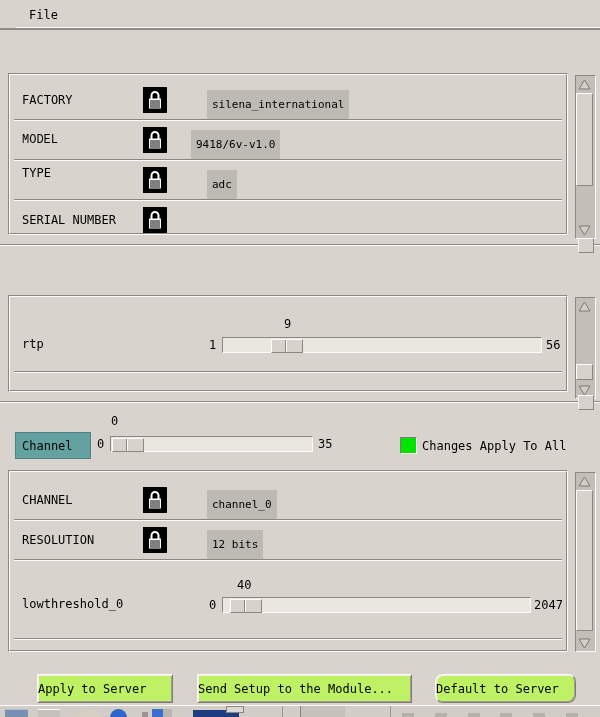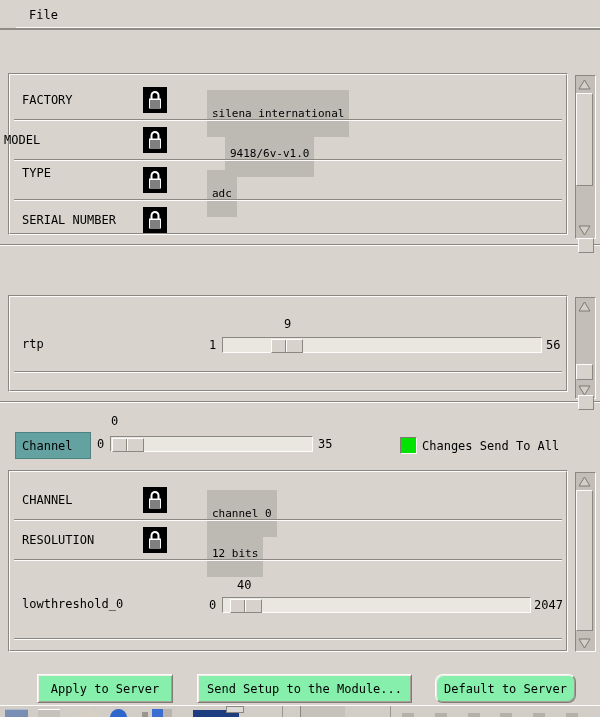--- a/index.html
+++ b/index.html
@@ -3,21 +3,21 @@
 <meta charset="utf-8">
 <style>
   html,body{margin:0;padding:0;}
   #window{
     position:relative; width:600px; height:717px; overflow:hidden;
     background:#d8d4cd; color:#000;
     font-family:"DejaVu Sans Mono","Liberation Mono",monospace;
     font-size:12px;
   }
   .lbl{position:absolute; white-space:pre; line-height:14px;}
-  .vbox{position:absolute; background:#bdbab4; padding:17px 5px; font-size:11px; white-space:pre;}
+  .vbox{position:absolute; background:#bdbab4; padding:8px 5px; font-size:11px; white-space:pre;}
   
   .pane{position:absolute; border:1px solid; border-color:#8b8781 #fdfcfa #fdfcfa #8b8781;}
   .pane::after{content:""; position:absolute; left:0; top:0; right:0; bottom:0;
     border:1px solid; border-color:#fdfcfa #8b8781 #8b8781 #fdfcfa; pointer-events:none;}
   .hsep{position:absolute; height:1px; background:#8b8781; box-shadow:0 1px 0 #fdfcfa;}
   
   .trough{position:absolute; height:14px; background:#eae7e1; border:1px solid;
     border-color:#8b8781 #fdfcfa #fdfcfa #8b8781;}
   .sthumb{position:absolute; top:1px; width:30px; height:12px; background:#d7d3cc;
     border:1px solid; border-color:#fdfcfa #8b8781 #8b8781 #fdfcfa;}
@@ -26,24 +26,24 @@
   
   .vsb{position:absolute; width:19px; background:#c3bfb8; border:1px solid;
     border-color:#8b8781 #fdfcfa #fdfcfa #8b8781;}
   .sb-btn{position:absolute; left:0; width:17px; height:16px; display:flex; align-items:center; justify-content:center;}
   .sb-thumb{position:absolute; left:0; width:17px; background:#d7d3cc; border:1px solid;
     border-color:#fdfcfa #8b8781 #8b8781 #fdfcfa; box-sizing:border-box;}
   .sash{position:absolute; width:14px; height:13px; background:#d7d3cc; border:1px solid;
     border-color:#fdfcfa #8b8781 #8b8781 #fdfcfa;}
   .sashline{position:absolute; left:0; width:600px; height:1px; background:#8b8781; box-shadow:0 1px 0 #fdfcfa;}
   
-  .pbtn{position:absolute; height:27px; background:#86efac; border:1px solid;
+  .pbtn{position:absolute; height:27px; background:#bef264; border:1px solid;
     border-color:#fdfcfa #807c75 #807c75 #fdfcfa;
     box-shadow:inset 1px 1px 0 #efedea, inset -1px -1px 0 #a39f98;
-    display:flex; align-items:center; justify-content:center;
+    display:flex; align-items:center; justify-content:flex-start;
     font-family:inherit; font-size:12px; white-space:pre; cursor:default;}
   .lock{position:absolute; width:24px; height:26px;}
   .chk{position:absolute; width:15px; height:15px; background:#00e400; border:1px solid;
     border-color:#807c75 #fdfcfa #fdfcfa #807c75;}
   .chlabel{position:absolute; left:15px; top:432px; width:76px; height:27px; background:#63a2a1;
     display:flex; align-items:center; padding-left:6px; box-sizing:border-box;
     border:1px solid #4d8281;}
   #menubar{position:absolute; left:16px; top:0; width:600px; height:28px; background:#d8d4cd;
     box-shadow:inset 0 -1px 0 #fbfaf8;}
   #menudivider{position:absolute; left:0; top:28px; width:600px; height:2px; background:#8f8b85;}
@@ -81,25 +81,25 @@
 
   <div class="pane" style="left:8px; top:73px; width:558px; height:160px;"></div>
 
   <div class="lbl" style="left:22px; top:93px;">FACTORY</div>
   <svg class="lock" style="left:143px; top:87px;">
       <use href="#lockglyph"></use>
     </svg>
   <div class="vbox" style="left:207px; top:90px;">silena_international</div>
   <div class="hsep" style="left:14px; top:119px; width:548px;"></div>
 
-  <div class="lbl" style="left:4px; top:133px;">MODEL</div>
+  <div class="lbl" style="left:22px; top:133px;font-family:Liberation Mono, monospace;">MODEL</div>
   <svg class="lock" style="left:143px; top:127px;">
       <use href="#lockglyph"></use>
     </svg>
-  <div class="vbox" style="left:225px; top:130px;">9418/6v-v1.0</div>
+  <div class="vbox" style="left:191px; top:130px;">9418/6v-v1.0</div>
   <div class="hsep" style="left:14px; top:159px; width:548px;"></div>
 
   <div class="lbl" style="left:22px; top:166px;">TYPE</div>
   <svg class="lock" style="left:143px; top:167px;">
       <use href="#lockglyph"></use>
     </svg>
   <div class="vbox" style="left:207px; top:170px;">adc</div>
   <div class="hsep" style="left:14px; top:199px; width:548px;"></div>
 
   <div class="lbl" style="left:22px; top:213px;">SERIAL NUMBER</div>
@@ -155,21 +155,21 @@
   <div class="chlabel">
     <span>Channel</span>
   </div>
   <div class="lbl" style="left:111px; top:414px;">0</div>
   <div class="lbl" style="left:97px; top:437px;">0</div>
   <div class="trough" style="left:110px; top:436px; width:201px;">
     <div class="sthumb" style="left:1px;"></div>
   </div>
   <div class="lbl" style="left:318px; top:437px;">35</div>
   <div class="chk" style="left:400px; top:437px;"></div>
-  <div class="lbl" style="left:422px; top:439px;">Changes Send To All</div>
+  <div class="lbl" style="left:422px; top:439px;">Changes Apply To All</div>
 
   <div class="pane" style="left:8px; top:470px; width:558px; height:180px;"></div>
 
   <div class="lbl" style="left:22px; top:493px;">CHANNEL</div>
   <svg class="lock" style="left:143px; top:487px;">
       <use href="#lockglyph"></use>
     </svg>
   <div class="vbox" style="left:207px; top:490px;">channel_0</div>
   <div class="hsep" style="left:14px; top:519px; width:548px;"></div>
 

